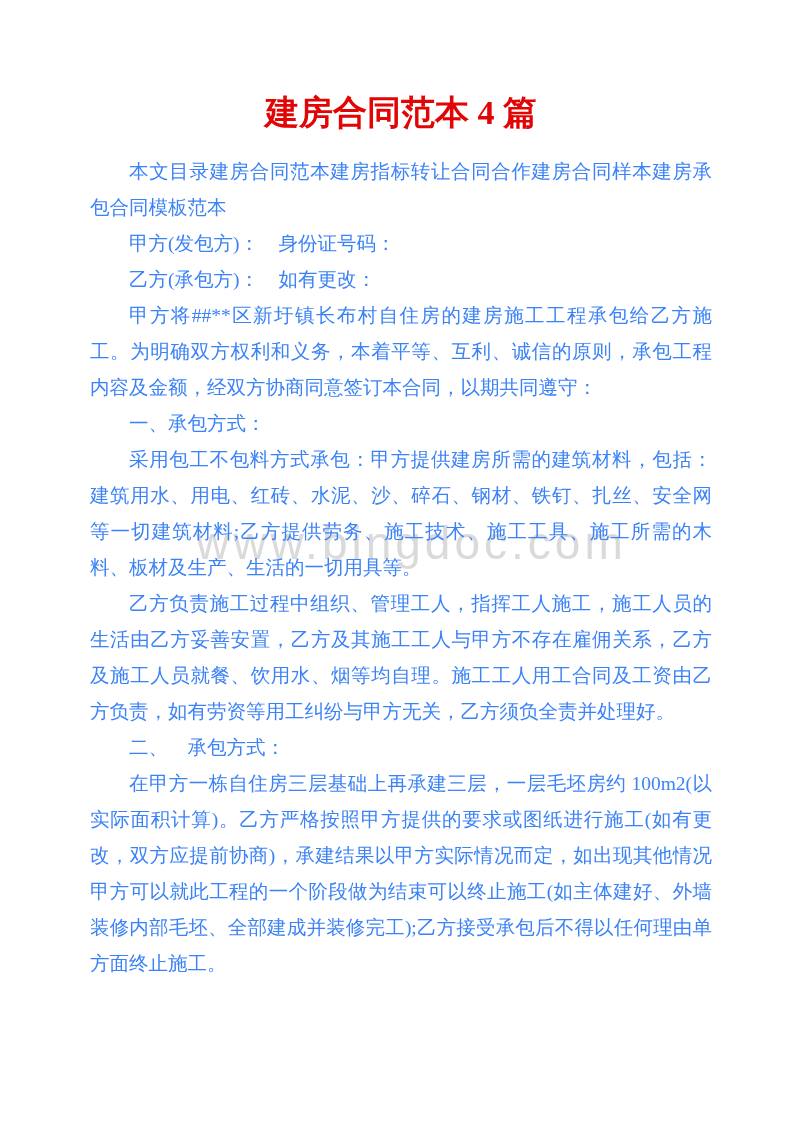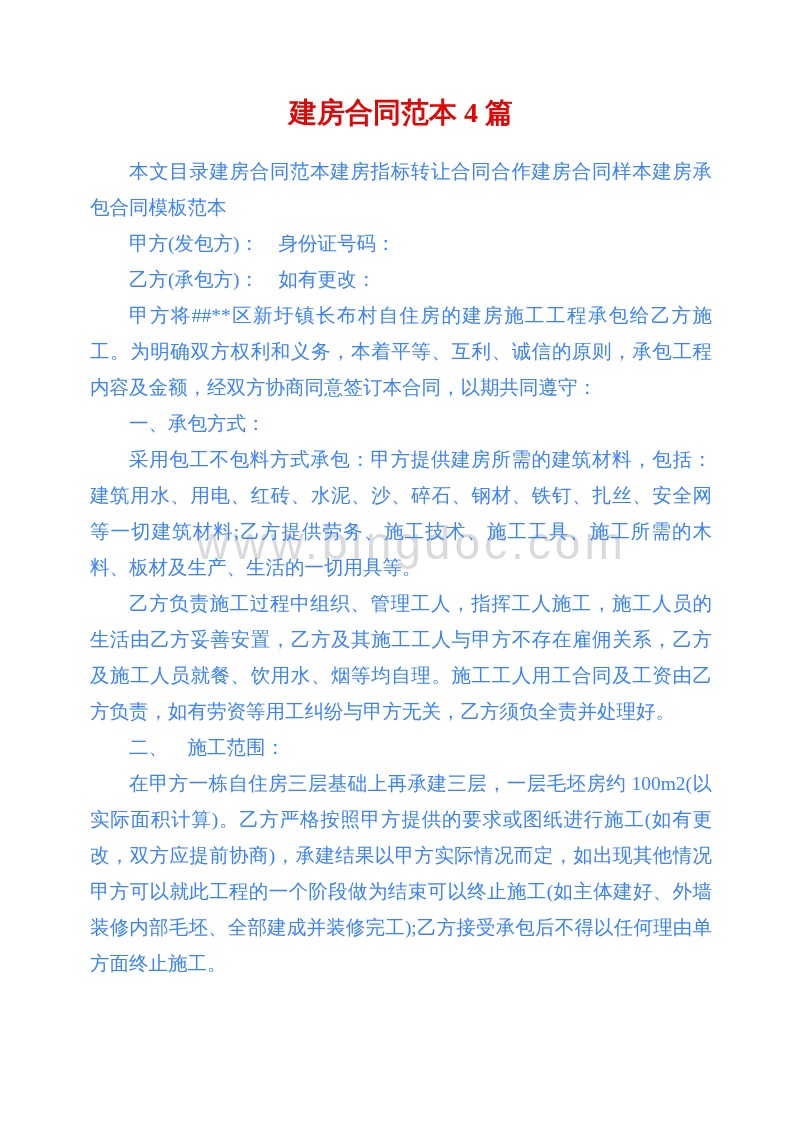--- a/index.html
+++ b/index.html
@@ -36,21 +36,21 @@
   .content {
     position: absolute;
     left: 90px;
     top: 90px;
     width: 622px;
     z-index: 1;
   }
   .doc-title {
     margin: 0 0 18px 0;
     text-align: center;
-    font-size: 28px;
+    font-size: 34px;
     font-weight: bold;
     line-height: 46px;
     color: #e10505;
     font-family: "Liberation Serif", "DejaVu Serif", serif;
   }
   .para {
     margin: 0;
     font-size: 19.5px;
     line-height: 36px;
     color: #3b82f6;
@@ -80,19 +80,19 @@
     <p class="para">乙方(承包方)：　如有更改：</p>
 
     <p class="para">甲方将##**区新圩镇长布村自住房的建房施工工程承包给乙方施工。为明确双方权利和义务，本着平等、互利、诚信的原则，承包工程内容及金额，经双方协商同意签订本合同，以期共同遵守：</p>
 
     <p class="para">一、承包方式：</p>
 
     <p class="para">采用包工不包料方式承包：甲方提供建房所需的建筑材料，包括：建筑用水、用电、红砖、水泥、沙、碎石、钢材、铁钉、扎丝、安全网等一切建筑材料;乙方提供劳务、施工技术、施工工具、施工所需的木料、板材及生产、生活的一切用具等。</p>
 
     <p class="para">乙方负责施工过程中组织、管理工人，指挥工人施工，施工人员的生活由乙方妥善安置，乙方及其施工工人与甲方不存在雇佣关系，乙方及施工人员就餐、饮用水、烟等均自理。施工工人用工合同及工资由乙方负责，如有劳资等用工纠纷与甲方无关，乙方须负全责并处理好。</p>
 
-    <p class="para">二、　施工范围：</p>
+    <p class="para">二、　承包方式：</p>
 
     <p class="para">在甲方一栋自住房三层基础上再承建三层，一层毛坯房约 100m2(以实际面积计算)。乙方严格按照甲方提供的要求或图纸进行施工(如有更改，双方应提前协商)，承建结果以甲方实际情况而定，如出现其他情况甲方可以就此工程的一个阶段做为结束可以终止施工(如主体建好、外墙装修内部毛坯、全部建成并装修完工);乙方接受承包后不得以任何理由单方面终止施工。</p>
 
 
   </div>
 </div>
 
 </body></html>

